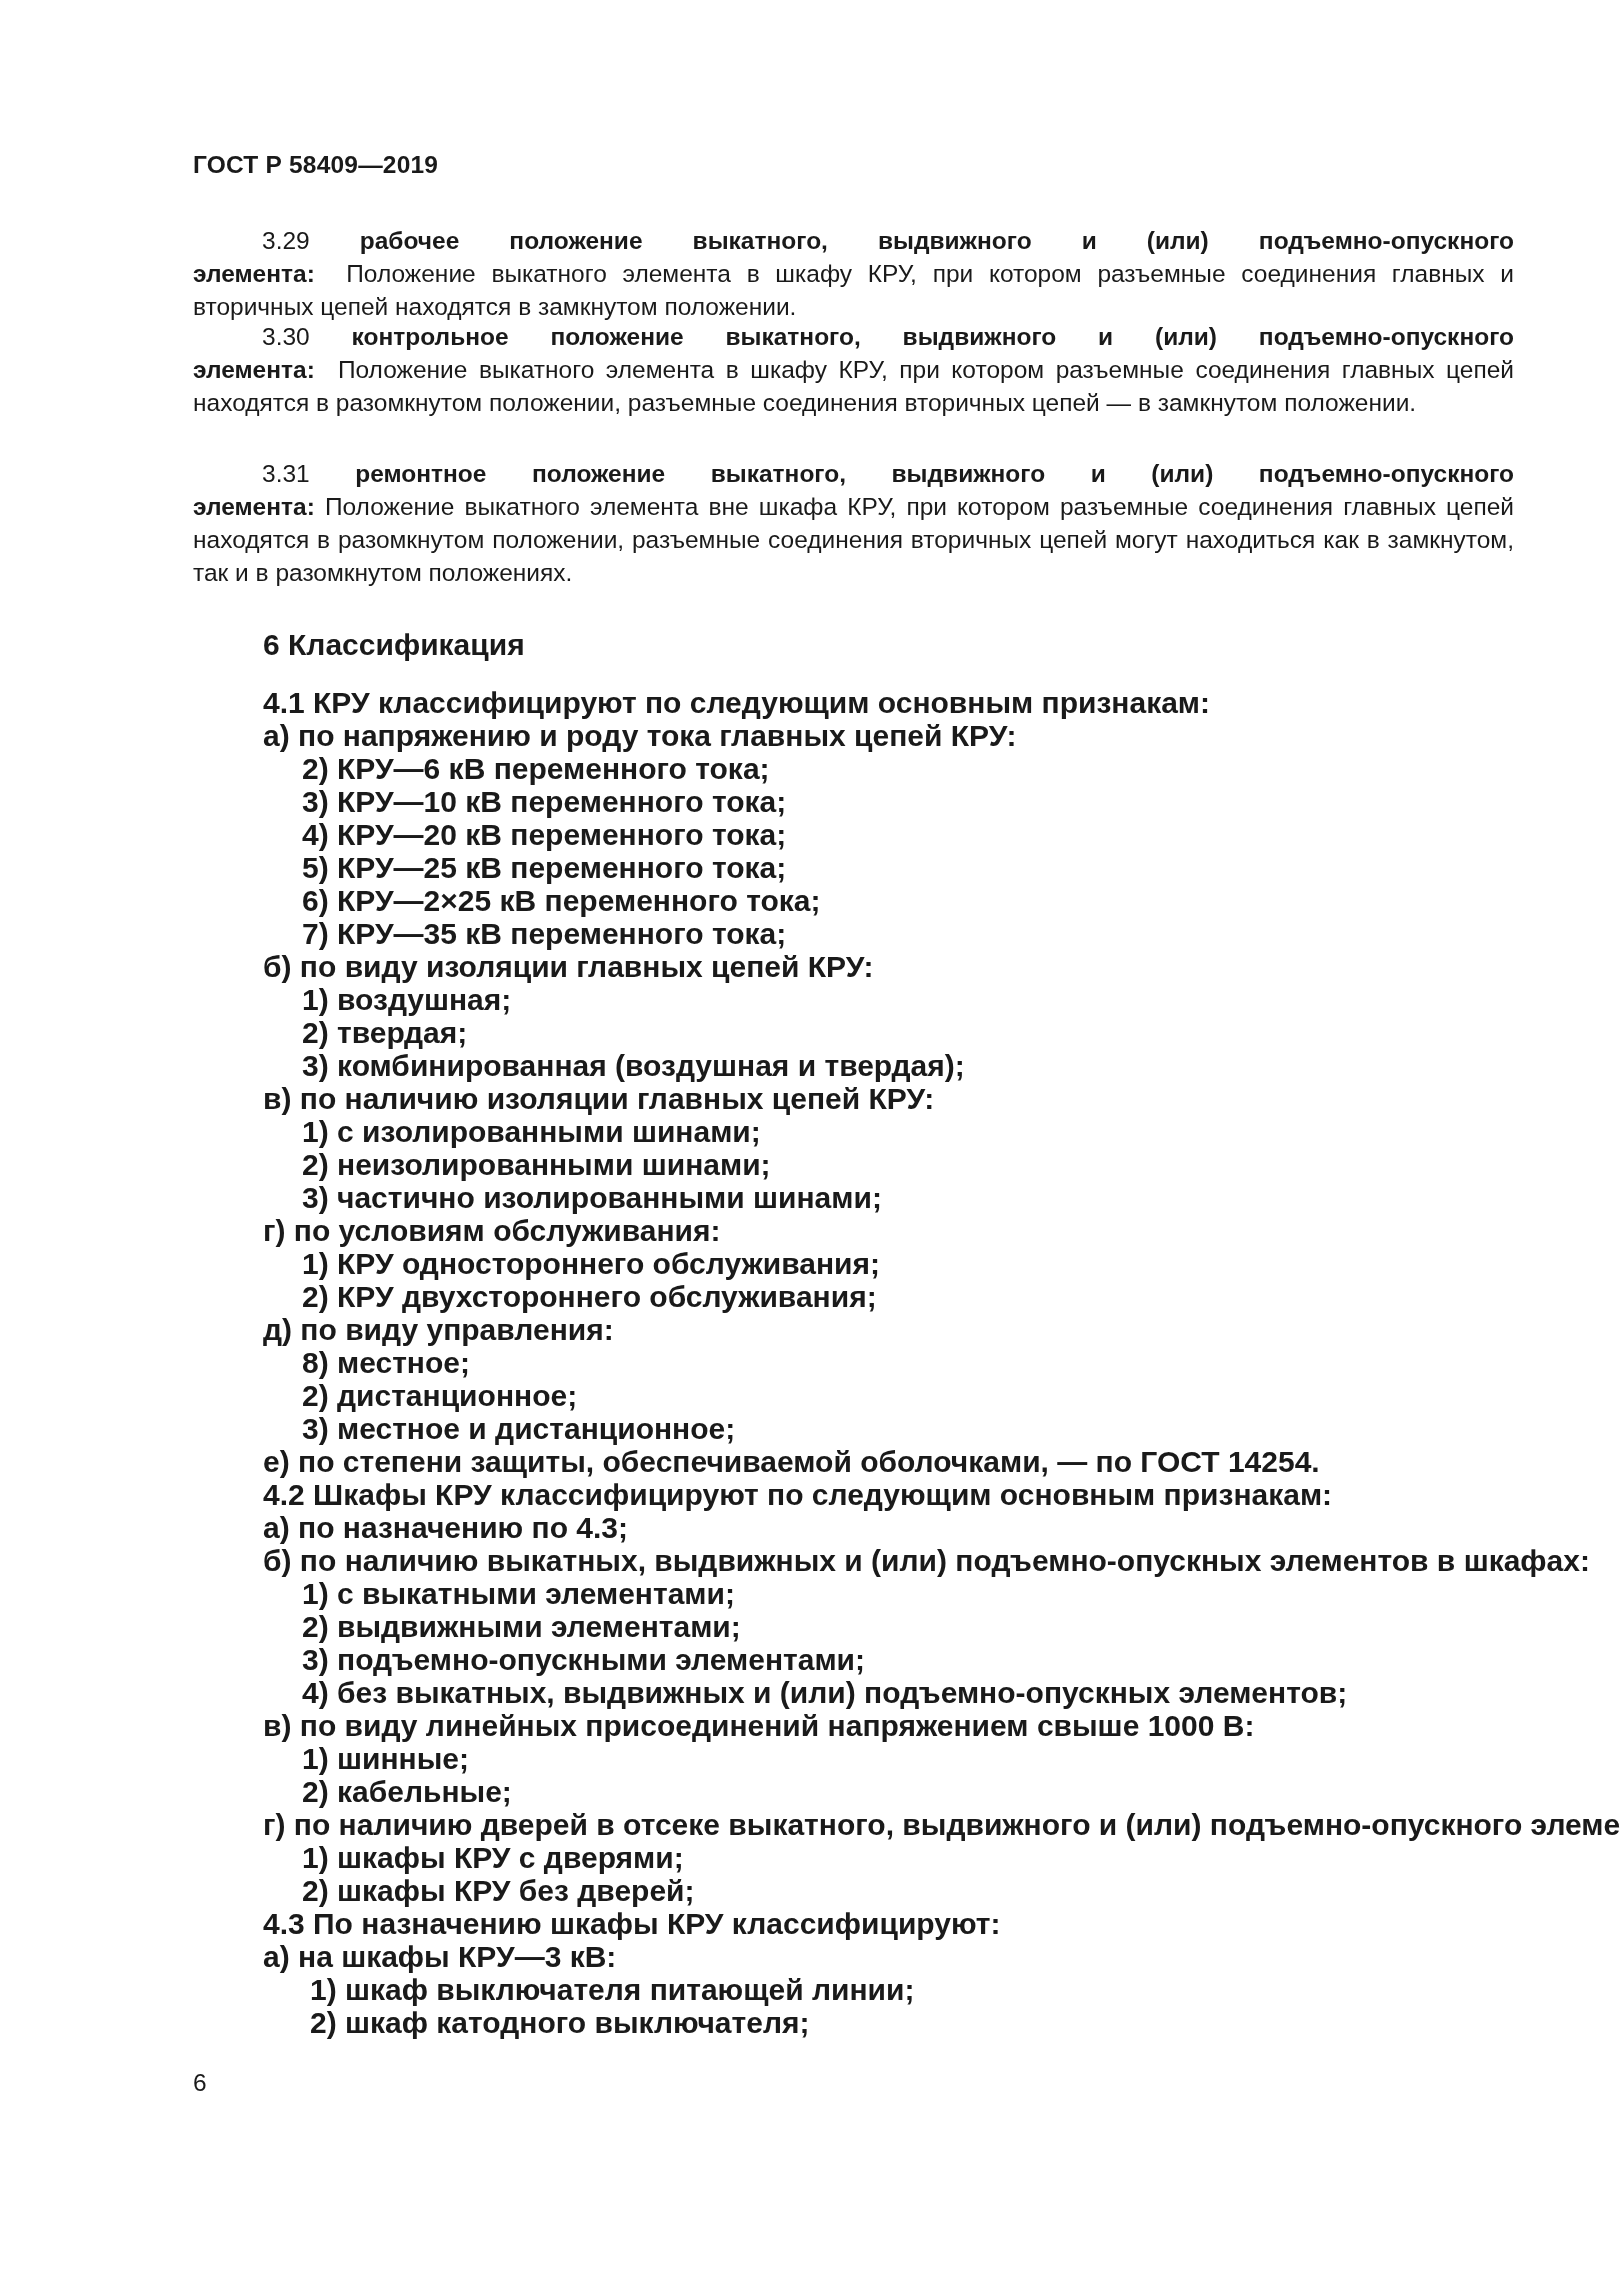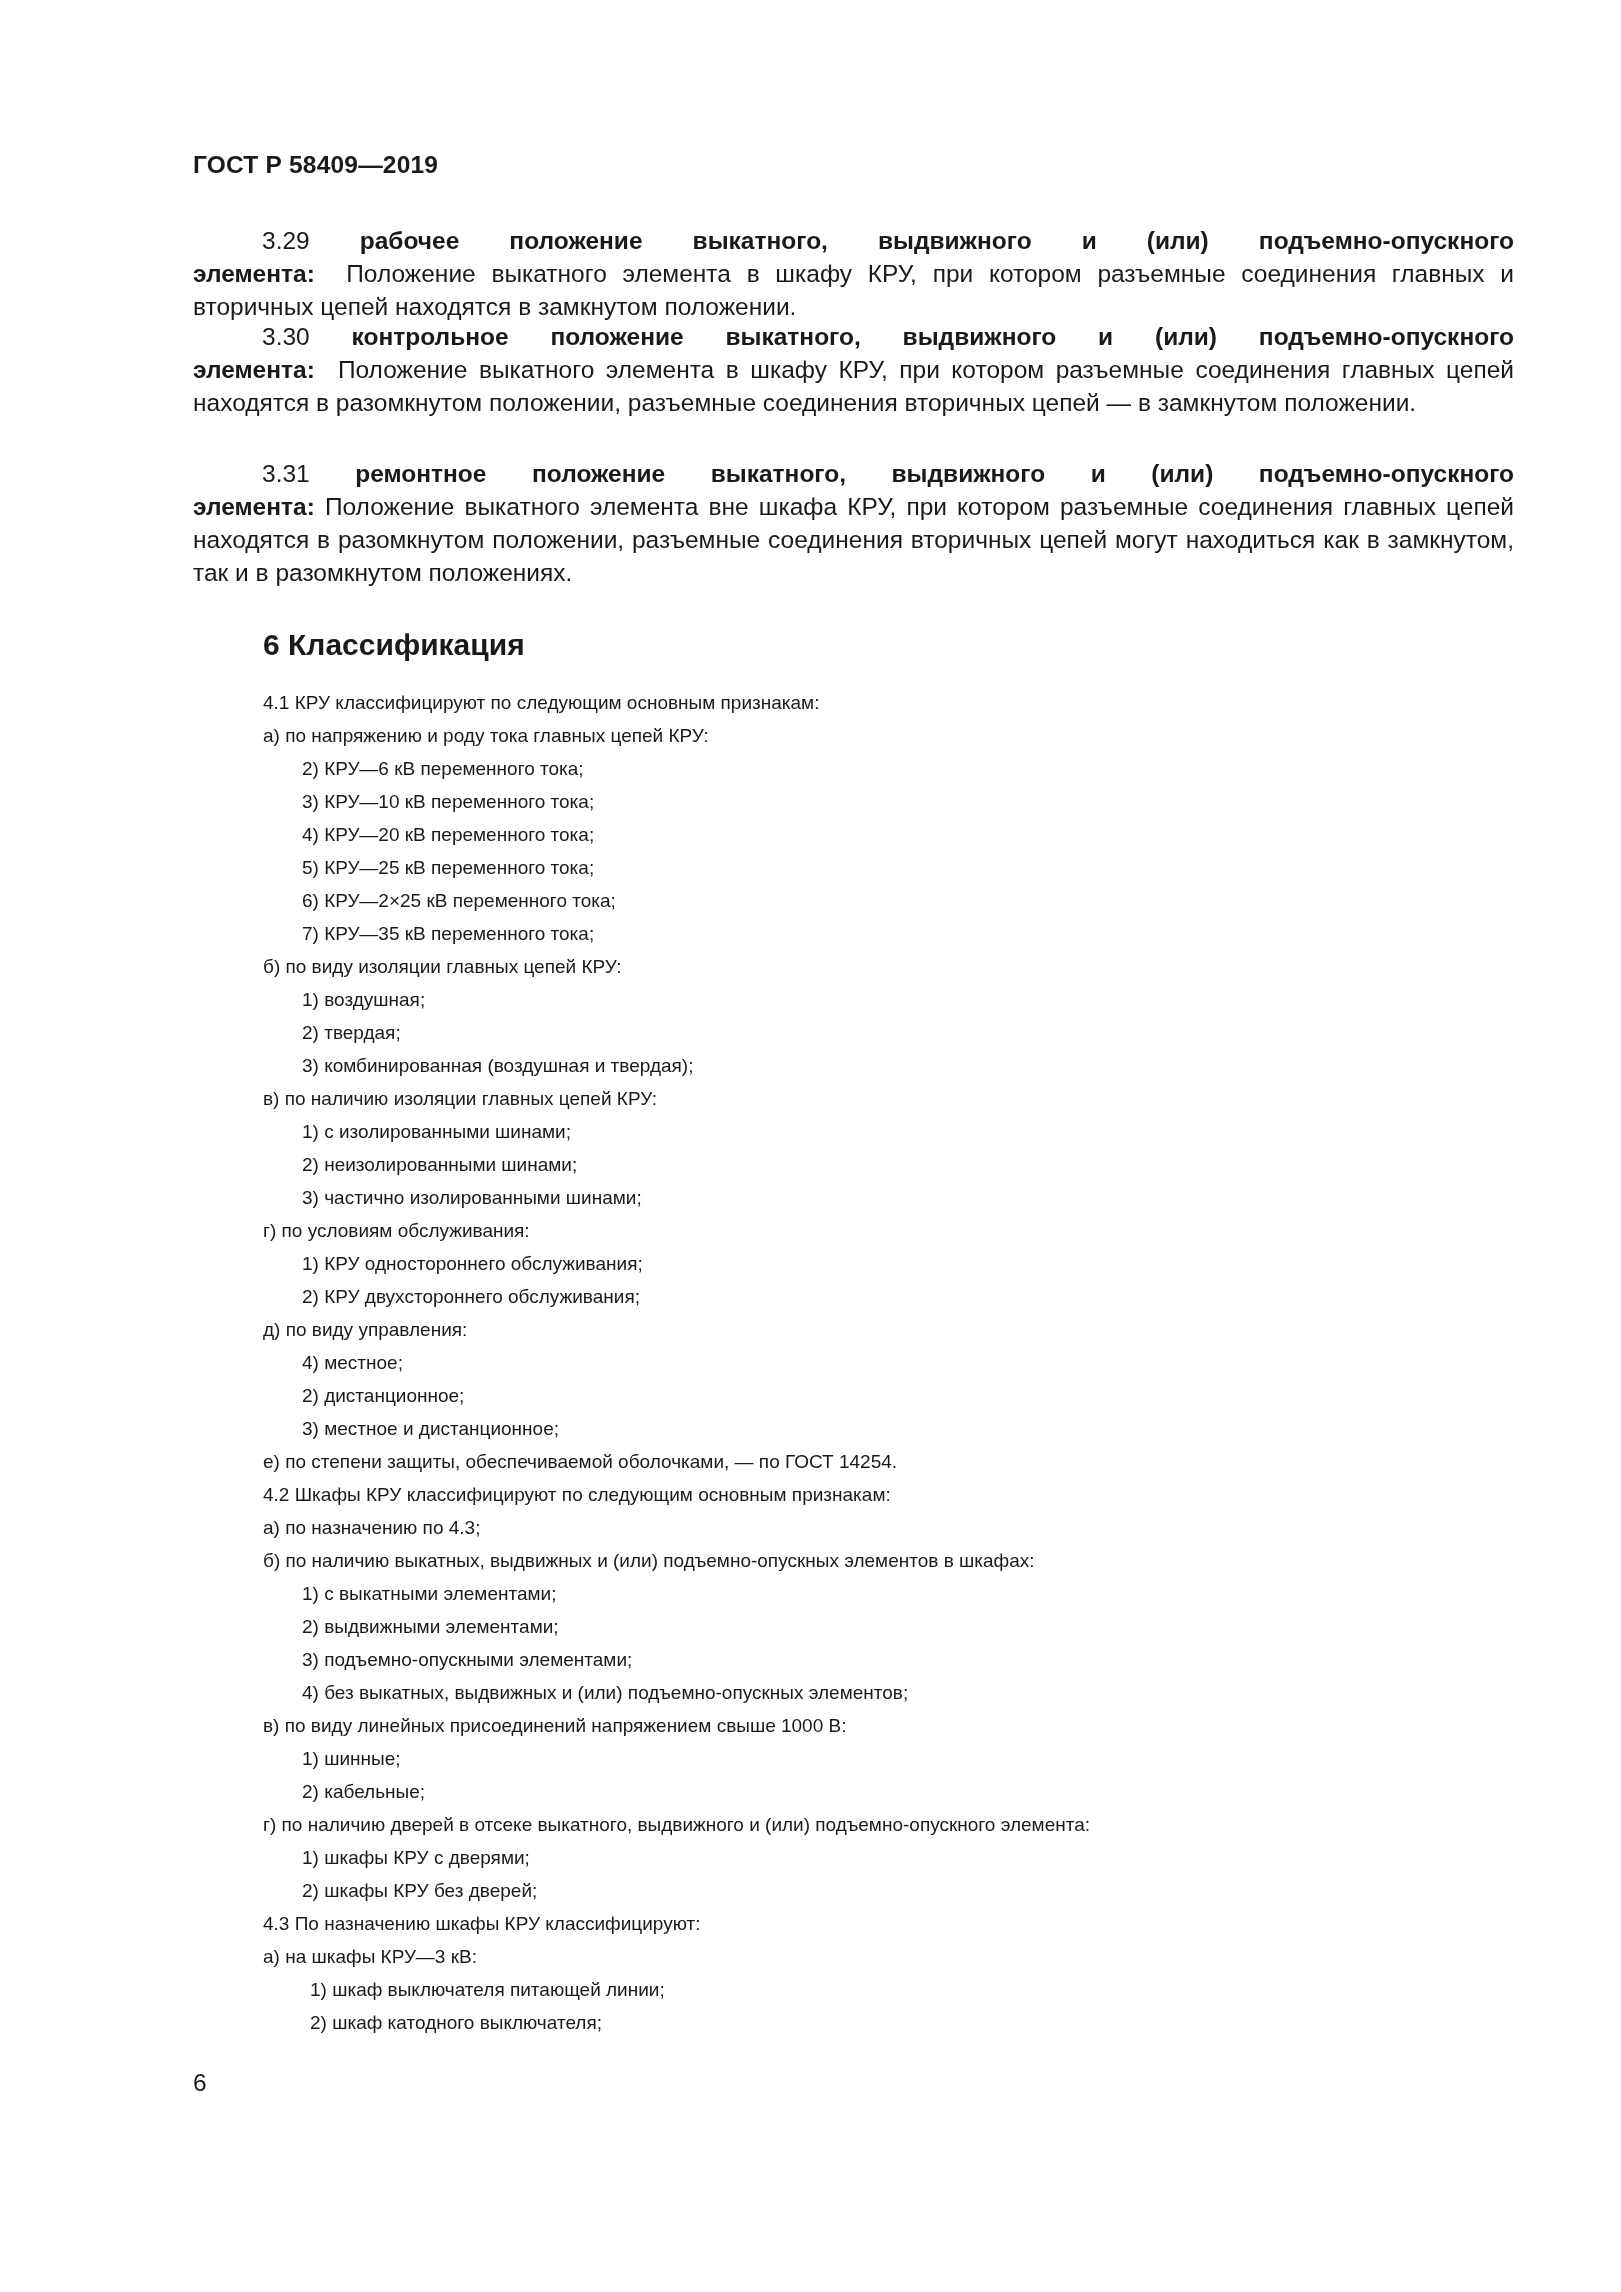--- a/index.html
+++ b/index.html
@@ -5,21 +5,21 @@
   html, body { margin: 0; padding: 0; background: #ffffff; }
   body { width: 1621px; height: 2293px; position: relative; overflow: hidden;
          font-family: "Liberation Sans", "DejaVu Sans", sans-serif; color: #1a1a1a; }
   .page-header { position: absolute; left: 193px; top: 151px; font-size: 24.5px; font-weight: bold; letter-spacing: 0.2px; }
   .block { position: absolute; left: 193px; width: 1321px; font-size: 24.5px; line-height: 33px; }
   .term { text-align: justify; text-align-last: left; }
   .term .num { padding-left: 69px; }
   .term .first { display: block; text-align: justify; text-align-last: justify; }
   b { font-weight: bold; }
   .section-title { position: absolute; left: 263px; top: 628px; font-size: 30px; font-weight: bold; }
-  .list { position: absolute; left: 0; top: 686px; width: 1621px; font-size: 19px; line-height: 33px; }
+  .list { position: absolute; left: 0; top: 686px; width: 1621px; font-size: 30px; line-height: 33px; font-weight: bold; }
   .list .row { white-space: nowrap; }
   .lvl0 { padding-left: 263px; }
   .lvl1 { padding-left: 263px; }
   .lvl2 { padding-left: 302px; }
   .lvl2b { padding-left: 310px; }
   .page-number { position: absolute; left: 193px; top: 2069px; font-size: 24.5px; }
 </style>
 </head>
 <body>
 
@@ -53,21 +53,21 @@
     <div class="row lvl2">2)  твердая;</div>
     <div class="row lvl2">3)  комбинированная (воздушная и твердая);</div>
     <div class="row lvl1">в)  по наличию изоляции главных цепей КРУ:</div>
     <div class="row lvl2">1)  с изолированными шинами;</div>
     <div class="row lvl2">2)  неизолированными шинами;</div>
     <div class="row lvl2">3)  частично изолированными шинами;</div>
     <div class="row lvl1">г)  по условиям обслуживания:</div>
     <div class="row lvl2">1)  КРУ одностороннего обслуживания;</div>
     <div class="row lvl2">2)  КРУ двухстороннего обслуживания;</div>
     <div class="row lvl1">д)  по виду управления:</div>
-    <div class="row lvl2">4)  местное;</div>
+    <div class="row lvl2">8)  местное;</div>
     <div class="row lvl2">2)  дистанционное;</div>
     <div class="row lvl2">3)  местное и дистанционное;</div>
     <div class="row lvl1">е)  по степени защиты, обеспечиваемой оболочками, — по ГОСТ 14254.</div>
     <div class="row lvl0">4.2  Шкафы КРУ классифицируют по следующим основным признакам:</div>
     <div class="row lvl1">а)  по назначению по 4.3;</div>
     <div class="row lvl1">б)  по наличию выкатных, выдвижных и (или) подъемно-опускных элементов в шкафах:</div>
     <div class="row lvl2">1)  с выкатными элементами;</div>
     <div class="row lvl2">2)  выдвижными элементами;</div>
     <div class="row lvl2">3)  подъемно-опускными элементами;</div>
     <div class="row lvl2">4)  без выкатных, выдвижных и (или) подъемно-опускных элементов;</div>

